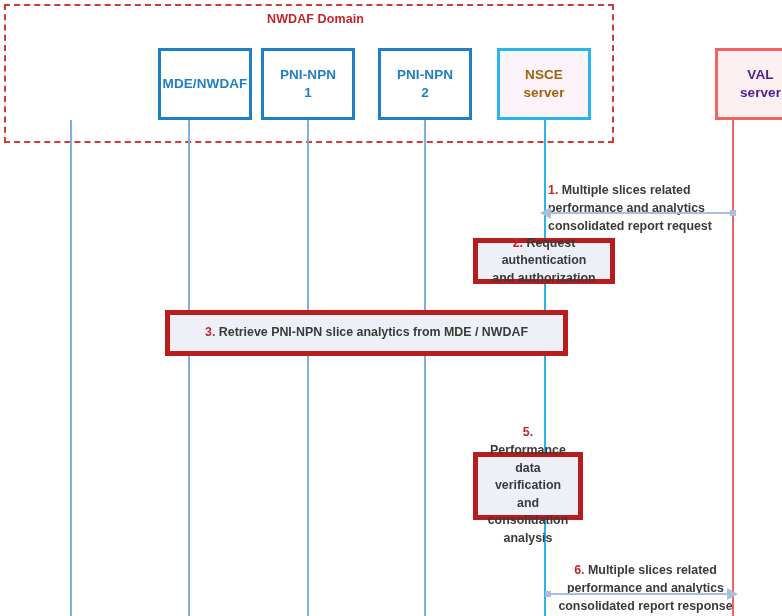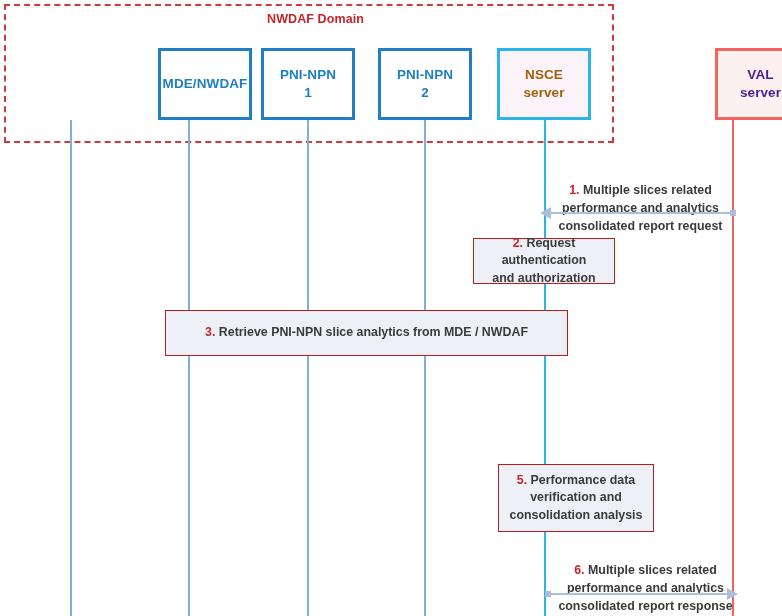--- a/index.html
+++ b/index.html
@@ -80,21 +80,21 @@
     border-color: #f2645f;
     color: #4c1d95;
     background: #fdf0f1;
     margin-left: 28px;
   }
 
   
   .note {
     position: absolute;
     box-sizing: border-box;
-    border: 1px solid #b91c1c;
+    border: 5px solid #b91c1c;
     background: #edf1f7;
     display: flex;
     align-items: center;
     justify-content: center;
     text-align: center;
     color: #3a3a3a;
     font-size: 12.4px;
     font-weight: bold;
     line-height: 1.42;
     padding: 4px 8px;
@@ -125,21 +125,21 @@
 
   .msg-label {
     position: absolute;
     font-size: 12.4px;
     font-weight: bold;
     line-height: 1.46;
     color: #3a3a3a;
     white-space: pre-line;
   }
   .msg-label .num { color: #c4252a; }
-  .msg-label.ralign { text-align: center; }
+  .msg-label.ralign { text-align: left; }
   .msg-label.lalign { text-align: center; }
 </style>
 </head>
 <body>
 
 <div id="canvas">
 
   <div class="domain-box"></div>
   <div class="domain-label">NWDAF Domain</div>
 
@@ -187,21 +187,21 @@
     </div>
   </div>
 
   <div class="note" style="left:165px; top:310px; width:403px; height:46px;">
     <div>
       <span class="num">3. </span><span style="white-space:pre-line;">Retrieve PNI-NPN slice analytics from MDE / NWDAF</span>
     </div>
   </div>
 
 
-  <div class="note" style="left:498px; top:452px; width:156px; height:68px;margin-top:12px;">
+  <div class="note" style="left:473px; top:452px; width:110px; height:68px;">
     <div>
       <span class="num">5. </span><span style="white-space:pre-line;">Performance data
 verification and
 consolidation analysis</span>
     </div>
   </div>
 
   <div class="msg-label lalign" style="left:548px; top:543px; width:195px;">
     <span class="num">6. </span><span>Multiple slices related
 performance and analytics

